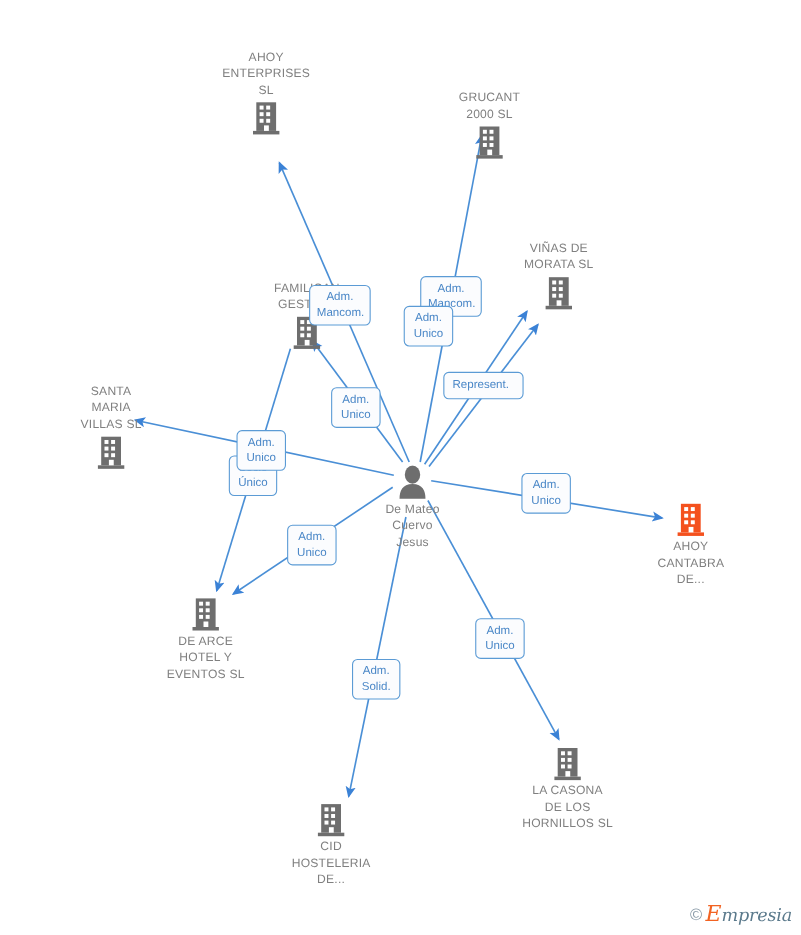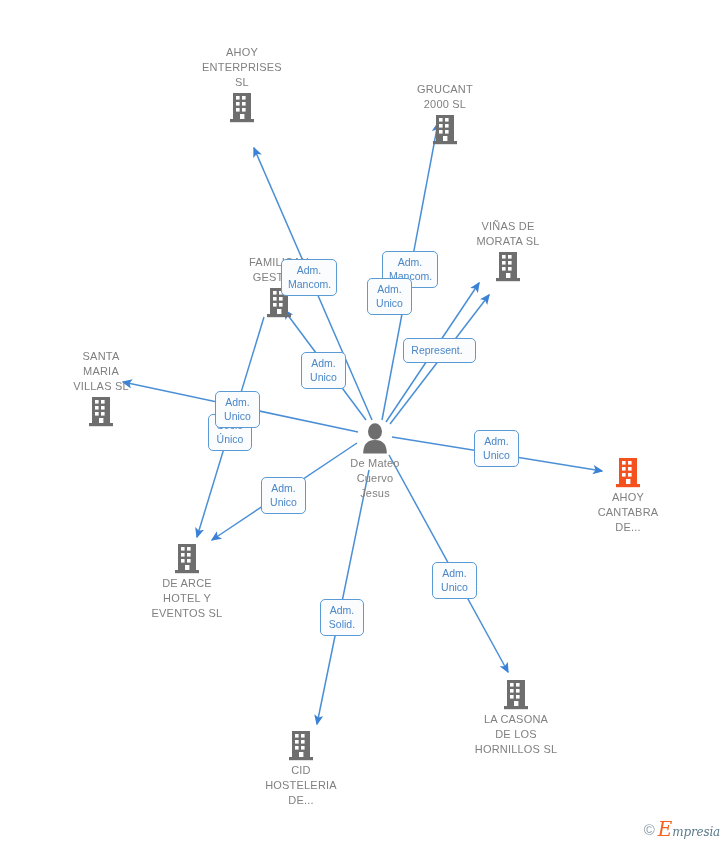--- a/index.html
+++ b/index.html
@@ -86,21 +86,21 @@
   #watermark .brand-e {
     color: #f26322;
     font-family: "DejaVu Serif", serif;
     font-style: italic;
     font-size: 20px;
   }
   #watermark .brand-rest {
     color: #5b7a8c;
     font-family: "DejaVu Serif", serif;
     font-style: italic;
-    font-size: 12px;
+    font-size: 16px;
     letter-spacing: -0.2px;
   }
 </style>
 </head>
 <body>
 
 <div id="canvas">
 
   <svg id="edges" viewBox="0 0 728 850" width="728" height="850" xmlns="http://www.w3.org/2000/svg">
     <defs>

